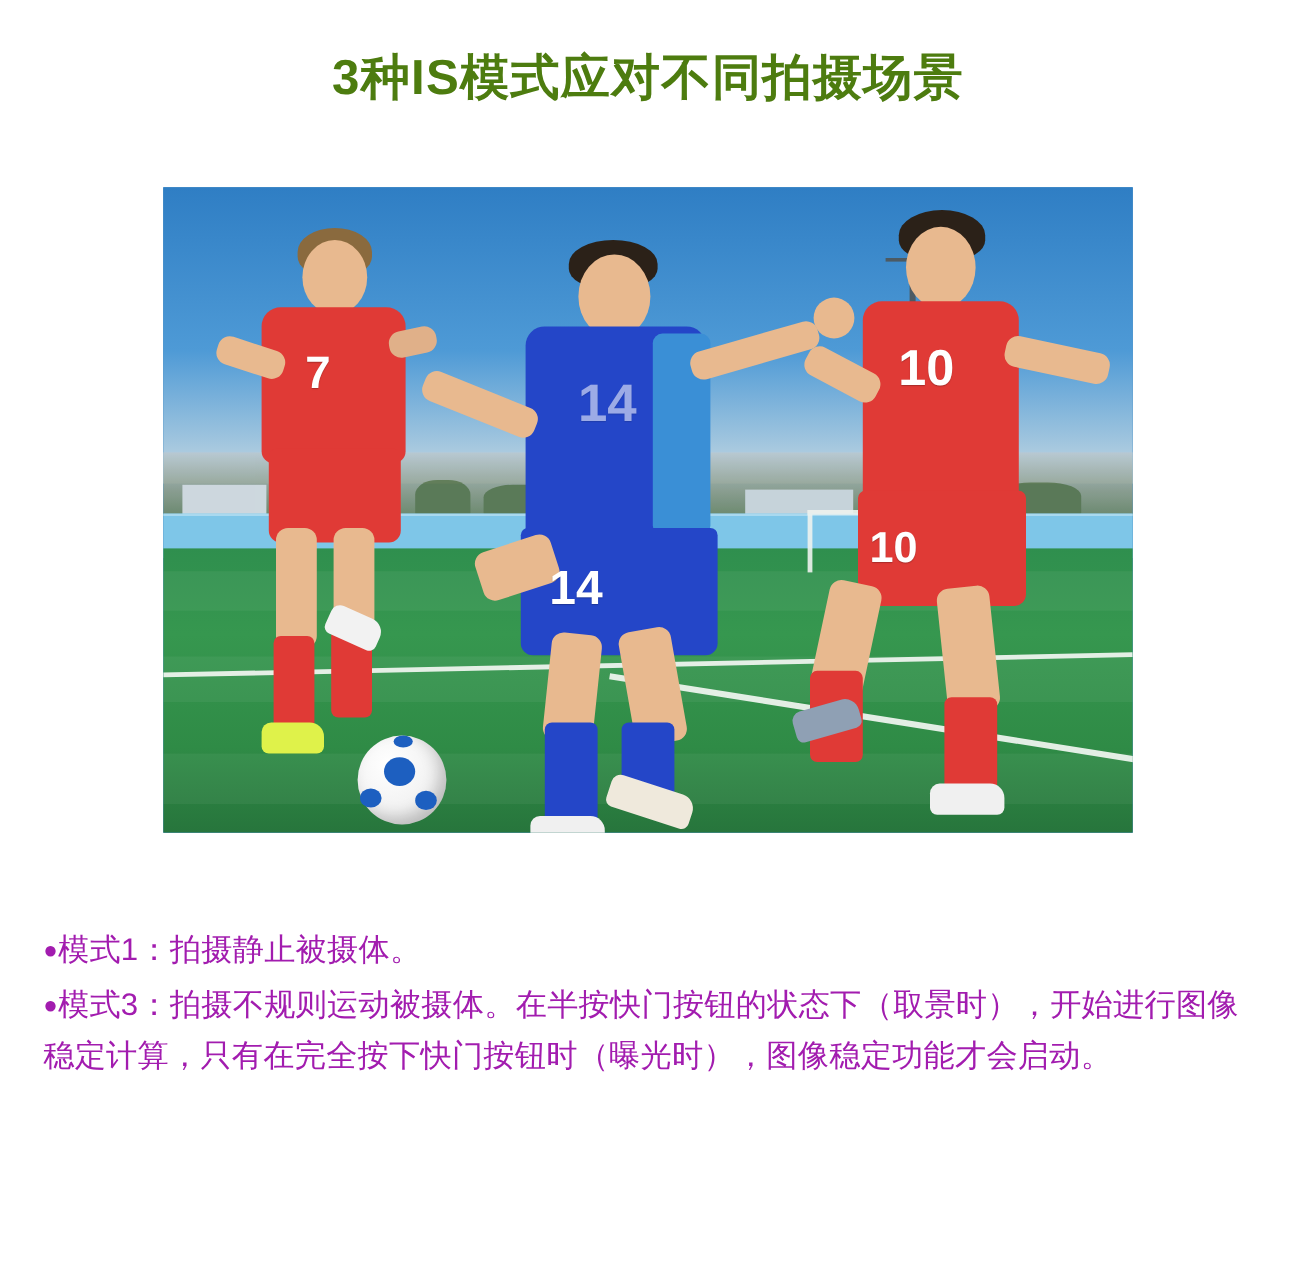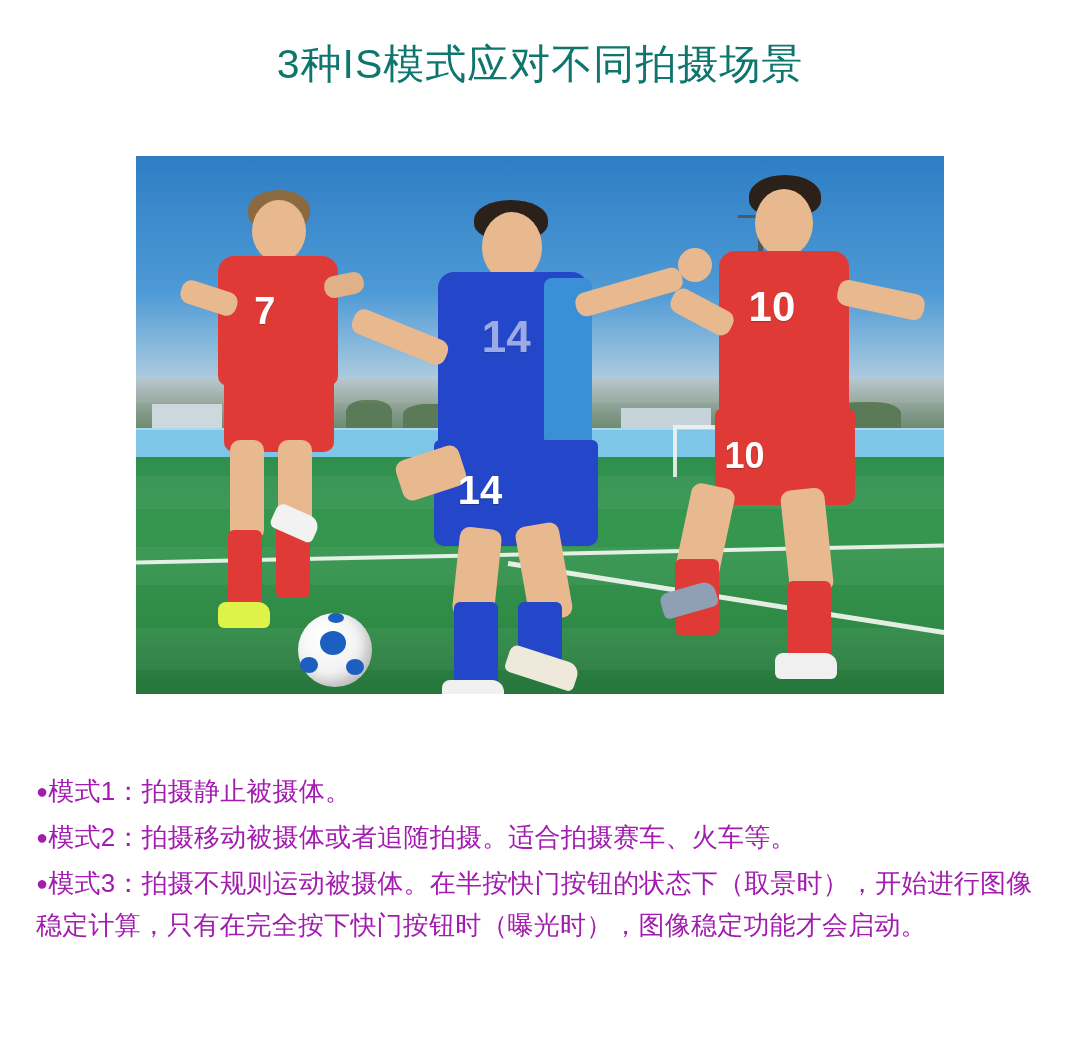--- a/index.html
+++ b/index.html
@@ -17,23 +17,23 @@
   }
   .page {
     width: 1080px;
     height: 1060px;
     position: relative;
     box-sizing: border-box;
   }
   .title {
     text-align: center;
     font-size: 41px;
-    font-weight: normal;
+    font-weight: bold;
     letter-spacing: 1px;
-    color: #0f766e;
+    color: #4d7c0f;
     margin: 0;
     padding-top: 40px;
     line-height: 1.2;
   }
 
   
   .photo-wrap {
     position: absolute;
     left: 136px;
     top: 156px;
@@ -268,20 +268,17 @@
       </div>
 
     </div>
   </div>
 
   <div class="body-text">
     <p>
       <span class="bullet-dot">●</span><span>模式1：拍摄静止被摄体。</span>
     </p>
     <p>
-      <span class="bullet-dot">●</span><span>模式2：拍摄移动被摄体或者追随拍摄。适合拍摄赛车、火车等。</span>
-    </p>
-    <p>
       <span class="bullet-dot">●</span><span>模式3：拍摄不规则运动被摄体。在半按快门按钮的状态下（取景时），开始进行图像稳定计算，只有在完全按下快门按钮时（曝光时），图像稳定功能才会启动。</span>
     </p>
   </div>
 
 </div>
 
 </body></html>

